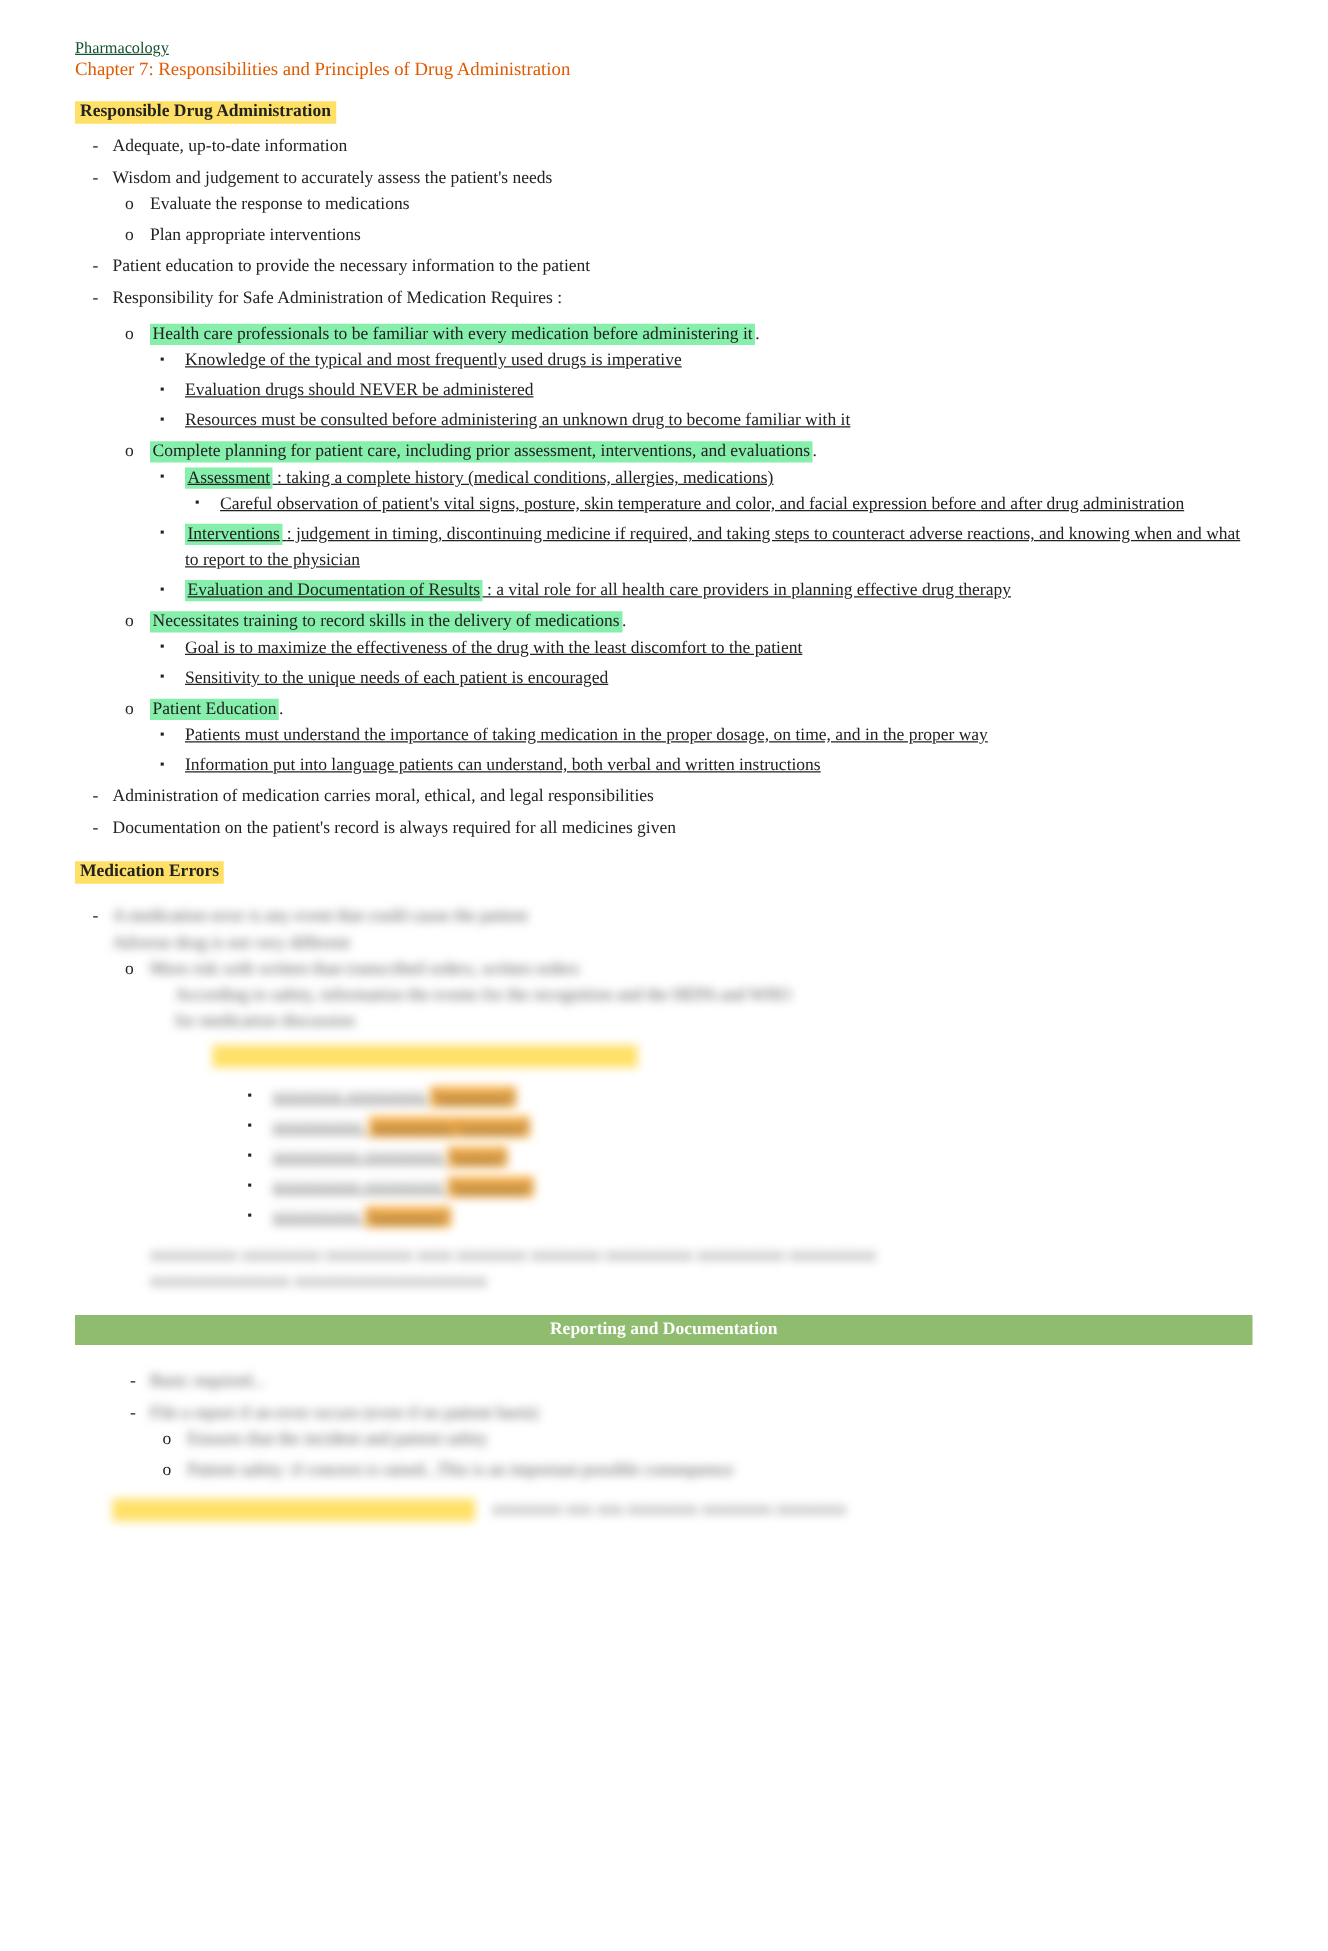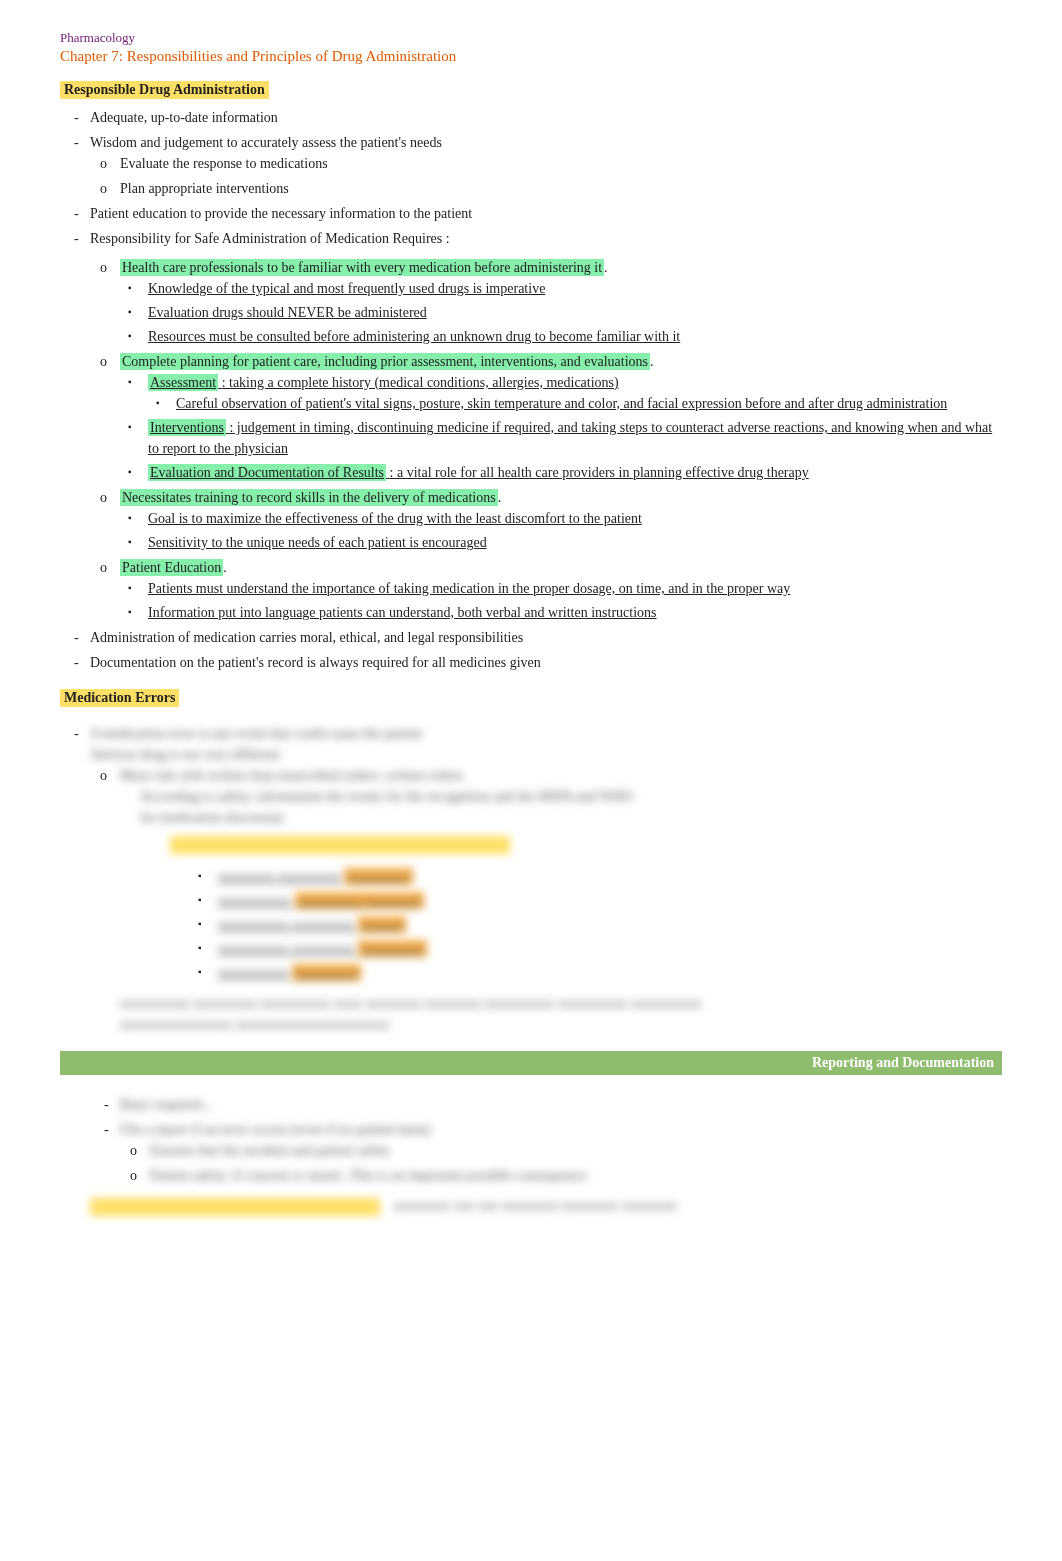--- a/index.html
+++ b/index.html
@@ -7,22 +7,23 @@
       background: #fff;
       font-family: 'Times New Roman', Times, serif;
       font-size: 14px;
       color: #222;
       padding: 30px 60px;
       width: 1062px;
       min-height: 1561px;
     }
     .subject-label {
       font-size: 13px;
-      color: #701a75;
+      color: #14532d;
       margin-bottom: 2px;
+      text-decoration: underline;
     }
     .chapter-title {
       color: #e05a00;
       font-size: 15px;
       font-weight: normal;
       margin-bottom: 16px;
     }
     .section-heading {
       display: inline-block;
       background: #ffe066;
@@ -32,21 +33,21 @@
       margin-bottom: 8px;
       text-align: center;
     }
     .section-heading-green {
       display: block;
       background: #8fbc6e;
       font-weight: bold;
       font-size: 14px;
       padding: 4px 8px;
       margin-bottom: 19px;
-      text-align: right;
+      text-align: center;
       color: #fff;
     }
     .highlight-yellow {
       background: #86efac;
       padding: 1px 2px;
     }
     .highlight-orange {
       background: #ffb347;
       padding: 1px 2px;
     }

